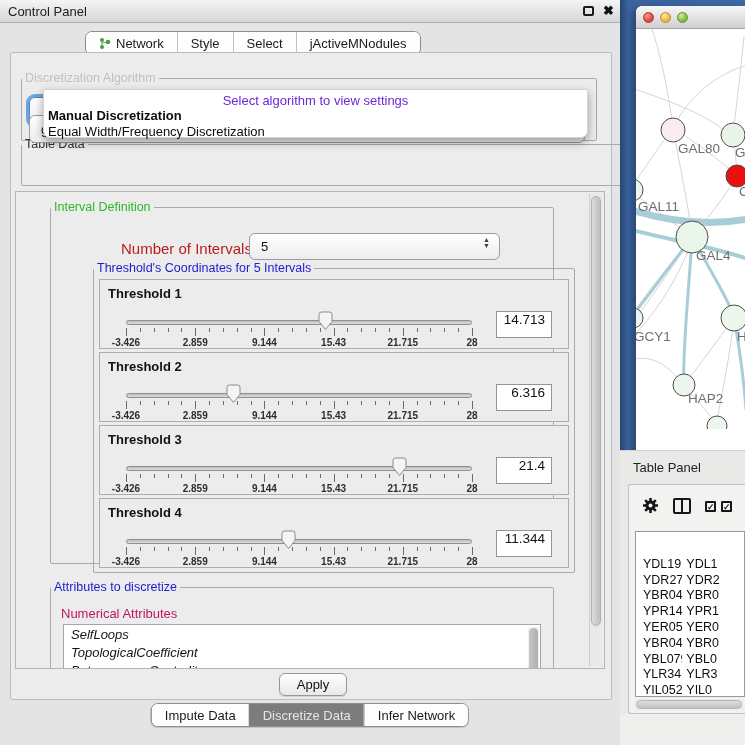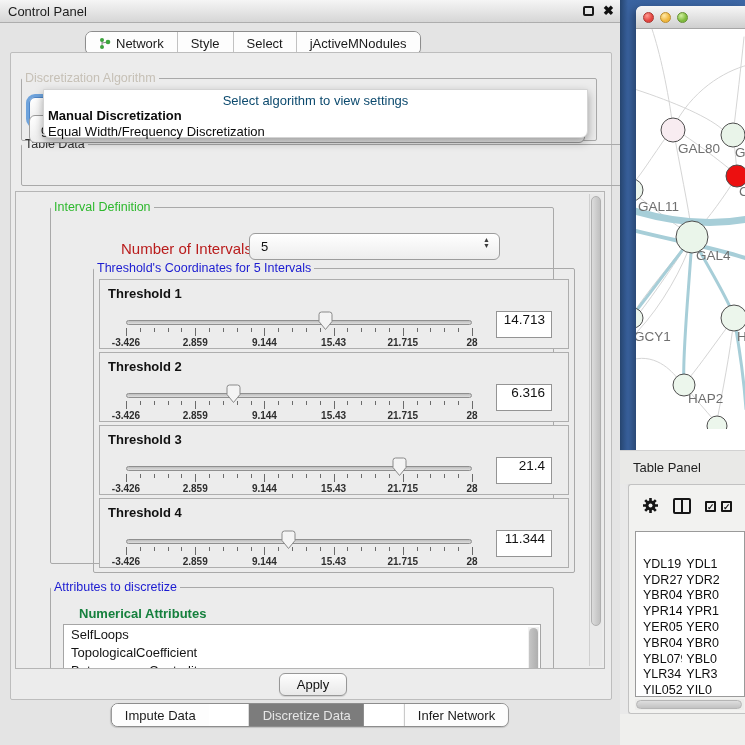--- a/index.html
+++ b/index.html
@@ -10,21 +10,21 @@
   .control-panel{position:absolute;left:0;top:0;width:620px;height:745px;background:#e4e4e4;}
   .titlebar{position:absolute;left:0;top:0;width:620px;height:23px;
     background:linear-gradient(#f5f5f5,#d6d6d6);border-bottom:1px solid #adadad;}
   .titlebar .wtitle{position:absolute;left:8px;top:4px;font-size:13px;color:#1c1c1c;}
   .float-ico{position:absolute;right:26px;top:6px;width:11px;height:10px;border:2px solid #1a1a1a;border-radius:2px;}
   .close-ico{position:absolute;right:6px;top:3px;font-size:13px;font-weight:bold;color:#111;}
 
   .tabbar{position:absolute;display:inline-flex;border:1px solid #8d8d8d;border-radius:7px;
     background:#fff;overflow:hidden;height:24px;box-shadow:0 1px 1px rgba(0,0,0,.15);}
   #topTabs{left:85px;top:31px;}
-  #bottomTabs{left:50%;transform:translateX(-50%);top:703px;gap:40px;}
+  #bottomTabs{left:50%;transform:translateX(-50%);top:703px;}
   .seg{display:flex;align-items:center;gap:5px;padding:0 13px;font-size:13px;color:#1a1a1a;
     background:#fdfdfd;height:100%;white-space:nowrap;}
   .seg:not(:first-child){border-left:1px solid #c2c2c2;}
   .seg.sel{background:var(--selTab,#7c7c7c);color:#e6e6e6;border-left-color:#7c7c7c;}
 
   .content{position:absolute;left:10px;top:52px;width:602px;height:648px;
     background:#ececec;border:1px solid #bdbdbd;border-radius:2px;}
 
   fieldset{position:absolute;margin:0;padding:0;border:1px solid #a9a9a9;border-radius:2px;background:transparent;}
   legend{font-size:12.5px;padding:0 3px;margin-left:0;color:#333;}
@@ -38,21 +38,21 @@
     display:flex;align-items:center;padding-left:11px;}
   .combo .stepper{position:absolute;right:9px;top:3px;display:flex;flex-direction:column;
     font-size:7px;line-height:5.5px;color:#3c3c3c;}
   .combo.focused{box-shadow:0 0 0 3px var(--focus,#6ea3dc);border-color:#4e86c8;}
   #algoCombo{left:18px;top:44px;width:556px;}
   #tableCombo{left:18px;top:62px;width:556px;}
 
   
   .popup{position:absolute;left:32px;top:36px;width:545px;height:49px;background:#fff;
     border:1px solid #d4d4d4;border-radius:0 0 7px 7px;box-shadow:0 4px 10px rgba(0,0,0,.35);z-index:5;}
-  .popup .ph{text-align:center;font-size:13px;color:#0c4a6e;padding-top:3px;}
+  .popup .ph{text-align:center;font-size:13px;color:#6d28d9;padding-top:3px;}
   .popup .opt{font-size:13px;color:#0c0c0c;padding:0 0 0 4px;line-height:15.5px;}
   .popup .opt.hl{font-weight:bold;}
 
   .scrollpane{position:absolute;left:4px;top:138px;width:590px;height:478px;
     border:1px solid #b5b5b5;background:#ececec;overflow:hidden;}
   #intervalGroup{left:34px;top:8px;width:504px;height:364px;}
   #intervalGroup legend{color:var(--green,#2db82d);}
   #threshGroup{left:42px;top:47px;width:482px;height:312px;}
   #threshGroup legend,#attrGroup legend{color:var(--blue,#1b1bd1);}
   .niLabel{position:absolute;left:70px;top:26px;font-size:15px;font-weight:normal;color:#b91c1c;}
@@ -65,24 +65,24 @@
   .track{position:absolute;left:26px;top:40px;width:346px;height:5px;border:1px solid #8f8f8f;
     border-radius:3px;background:linear-gradient(#bdbdbd,#dedede);}
   .thumb{position:absolute;top:31px;width:15px;height:20px;}
   .tick{position:absolute;top:48px;width:1px;background:#6b6b6b;}
   .tick.major{height:8px;}
   .tick.minor{height:4px;}
   .tkl{position:absolute;top:57px;transform:translateX(-50%);font-size:10px;font-weight:bold;color:#2e2e2e;white-space:nowrap;}
   .tvalue{position:absolute;right:16px;top:31px;width:56px;height:27px;border:1px solid #949494;
     background:#fff;font-size:13.5px;color:#111;text-align:right;padding:0 6px 0 0;}
 
-  .attrSub{position:absolute;left:28px;top:12px;font-size:13px;font-weight:bold;color:#15803d;}
+  .attrSub{position:absolute;left:10px;top:12px;font-size:13px;font-weight:normal;color:#be185d;}
   .attrList{position:absolute;left:12px;top:30px;width:478px;height:80px;background:#fff;
     border:1px solid #a5a5a5;overflow:hidden;}
-  .attrItem{font-size:13px;color:#141414;padding:1.5px 0 1.5px 7px;}
+  .attrItem{font-size:13px;color:#141414;padding:1.5px 0 1.5px 7px;font-style:italic;}
   .vscroll-mini{position:absolute;right:1px;top:2px;width:11px;height:52px;background:#f1f1f1;}
   .vscroll-mini .th{position:absolute;left:1px;top:1px;width:9px;height:46px;border-radius:5px;
     background:linear-gradient(90deg,#c6c6c6,#aeaeae);}
   .vscroll{position:absolute;right:2px;top:2px;width:13px;height:472px;background:#e9e9e9;border-left:1px solid #cfcfcf;}
   .vscroll .th{position:absolute;left:1px;top:2px;width:10px;height:430px;border-radius:6px;
     background:linear-gradient(90deg,#dcdcdc,#bfbfbf);border:1px solid #b0b0b0;}
 
   .applyBtn{position:absolute;left:268px;top:620px;width:68px;height:23px;border:1px solid #979797;
     border-radius:6px;background:linear-gradient(#fefefe,#e8e8e8);font-size:13px;color:#111;
     display:flex;align-items:center;justify-content:center;box-shadow:0 1px 1px rgba(0,0,0,.12);}

